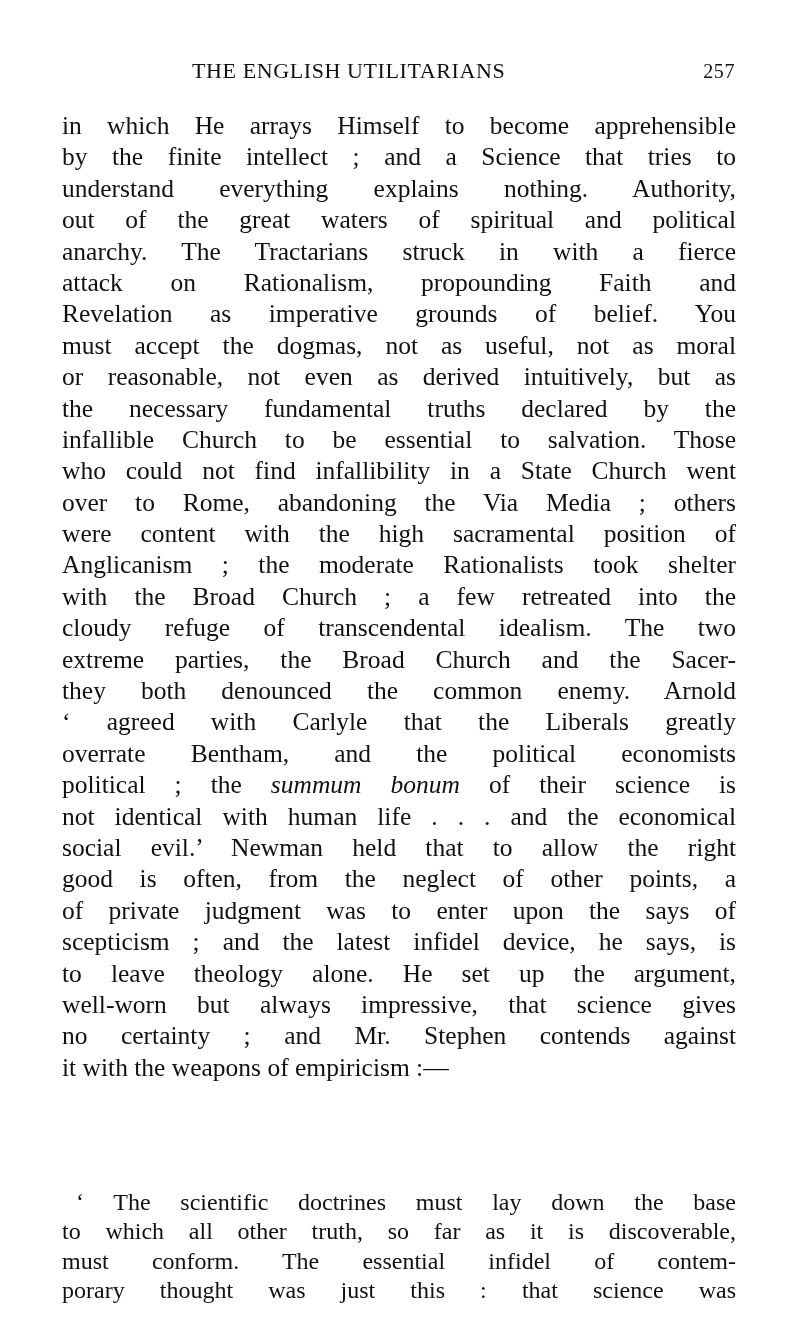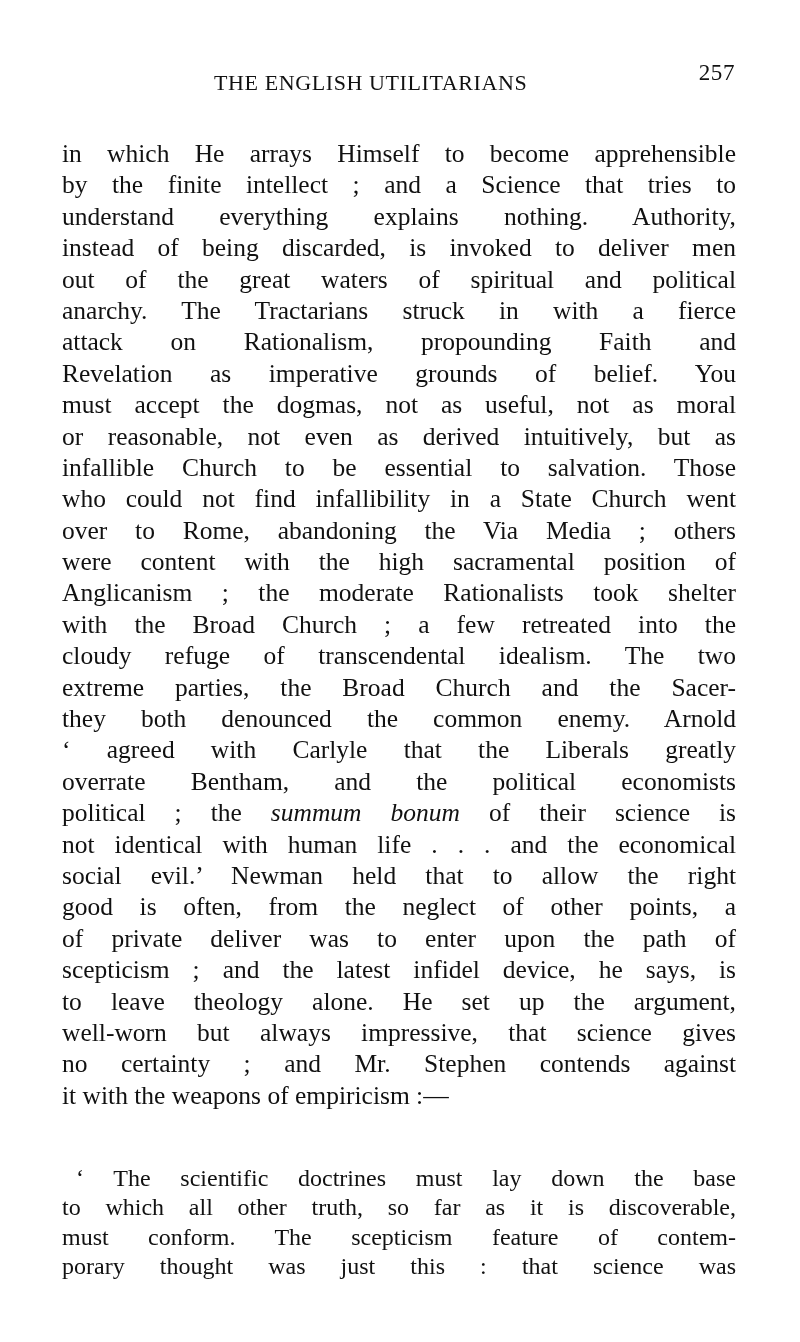--- a/index.html
+++ b/index.html
@@ -26,35 +26,33 @@
       top: 58px;
       left: 192px;
       width: 545px;
       height: 30px;
       font-size: 22px;
       letter-spacing: 0.6px;
     }
     .running-title {
       position: absolute;
       left: 0;
-      top: 12px;
-      margin-left: 22px;
+      top: 0;
     }
     .page-number {
       position: absolute;
       right: 2px;
       top: 2px;
-      font-size: 23px;
+      font-size: 20px;
     }
     .body-text {
       position: absolute;
       left: 62px;
       top: 110px;
       width: 674px;
-      margin-top: 28px;
     }
     .line {
       display: block;
       height: 31.4px;
       line-height: 31.4px;
       font-size: 25.5px;
       text-align: justify;
       text-align-last: justify;
       white-space: nowrap;
       overflow: visible;
@@ -69,67 +67,68 @@
       width: 674px;
     }
     .quote .line {
       font-size: 24px;
       height: 29.4px;
       line-height: 29.4px;
     }
     .quote .line.indent {
       padding-left: 14px;
       width: calc(100% - 14px);
+      margin-top: 24px;
     }
     em { }
   </style>
 </head>
 <body>
 
 <div class="page">
 
   <div class="running-head">
     <span class="running-title">THE ENGLISH UTILITARIANS</span>
     <span class="page-number">257</span>
   </div>
 
   <div class="body-text">
     <span class="line">in which He arrays Himself to become apprehensible</span>
     <span class="line">by the finite intellect ; and a Science that tries to</span>
     <span class="line">understand everything explains nothing. Authority,</span>
-    <span class="line">instead of being discarded, is invoked to deliver men</span>
     <span class="line">out of the great waters of spiritual and political</span>
     <span class="line">anarchy. The Tractarians struck in with a fierce</span>
     <span class="line">attack on Rationalism, propounding Faith and</span>
     <span class="line">Revelation as imperative grounds of belief. You</span>
     <span class="line">must accept the dogmas, not as useful, not as moral</span>
     <span class="line">or reasonable, not even as derived intuitively, but as</span>
+    <span class="line">the necessary fundamental truths declared by the</span>
     <span class="line">infallible Church to be essential to salvation. Those</span>
     <span class="line">who could not find infallibility in a State Church went</span>
     <span class="line">over to Rome, abandoning the Via Media ; others</span>
     <span class="line">were content with the high sacramental position of</span>
     <span class="line">Anglicanism ; the moderate Rationalists took shelter</span>
     <span class="line">with the Broad Church ; a few retreated into the</span>
     <span class="line">cloudy refuge of transcendental idealism. The two</span>
     <span class="line">extreme parties, the Broad Church and the Sacer-</span>
     <span class="line">they both denounced the common enemy. Arnold</span>
     <span class="line">‘ agreed with Carlyle that the Liberals greatly</span>
     <span class="line">overrate Bentham, and the political economists</span>
     <span class="line"><span>political ; the </span><em>summum bonum</em><span> of their science is</span></span>
     <span class="line">not identical with human life . . . and the economical</span>
     <span class="line">social evil.’ Newman held that to allow the right</span>
     <span class="line">good is often, from the neglect of other points, a</span>
-    <span class="line">of private deliver was to enter upon the path of</span>
+    <span class="line">of private judgment was to enter upon the says of</span>
     <span class="line">scepticism ; and the latest infidel device, he says, is</span>
     <span class="line">to leave theology alone. He set up the argument,</span>
     <span class="line">well-worn but always impressive, that science gives</span>
     <span class="line">no certainty ; and Mr. Stephen contends against</span>
     <span class="line last">it with the weapons of empiricism :—</span>
   </div>
 
   <div class="quote">
     <span class="line indent">‘ The scientific doctrines must lay down the base</span>
     <span class="line">to which all other truth, so far as it is discoverable,</span>
-    <span class="line">must conform. The scepticism feature of contem-</span>
+    <span class="line">must conform. The essential infidel of contem-</span>
     <span class="line">porary thought was just this : that science was</span>
   </div>
 
 </div>
 
 </body></html>

